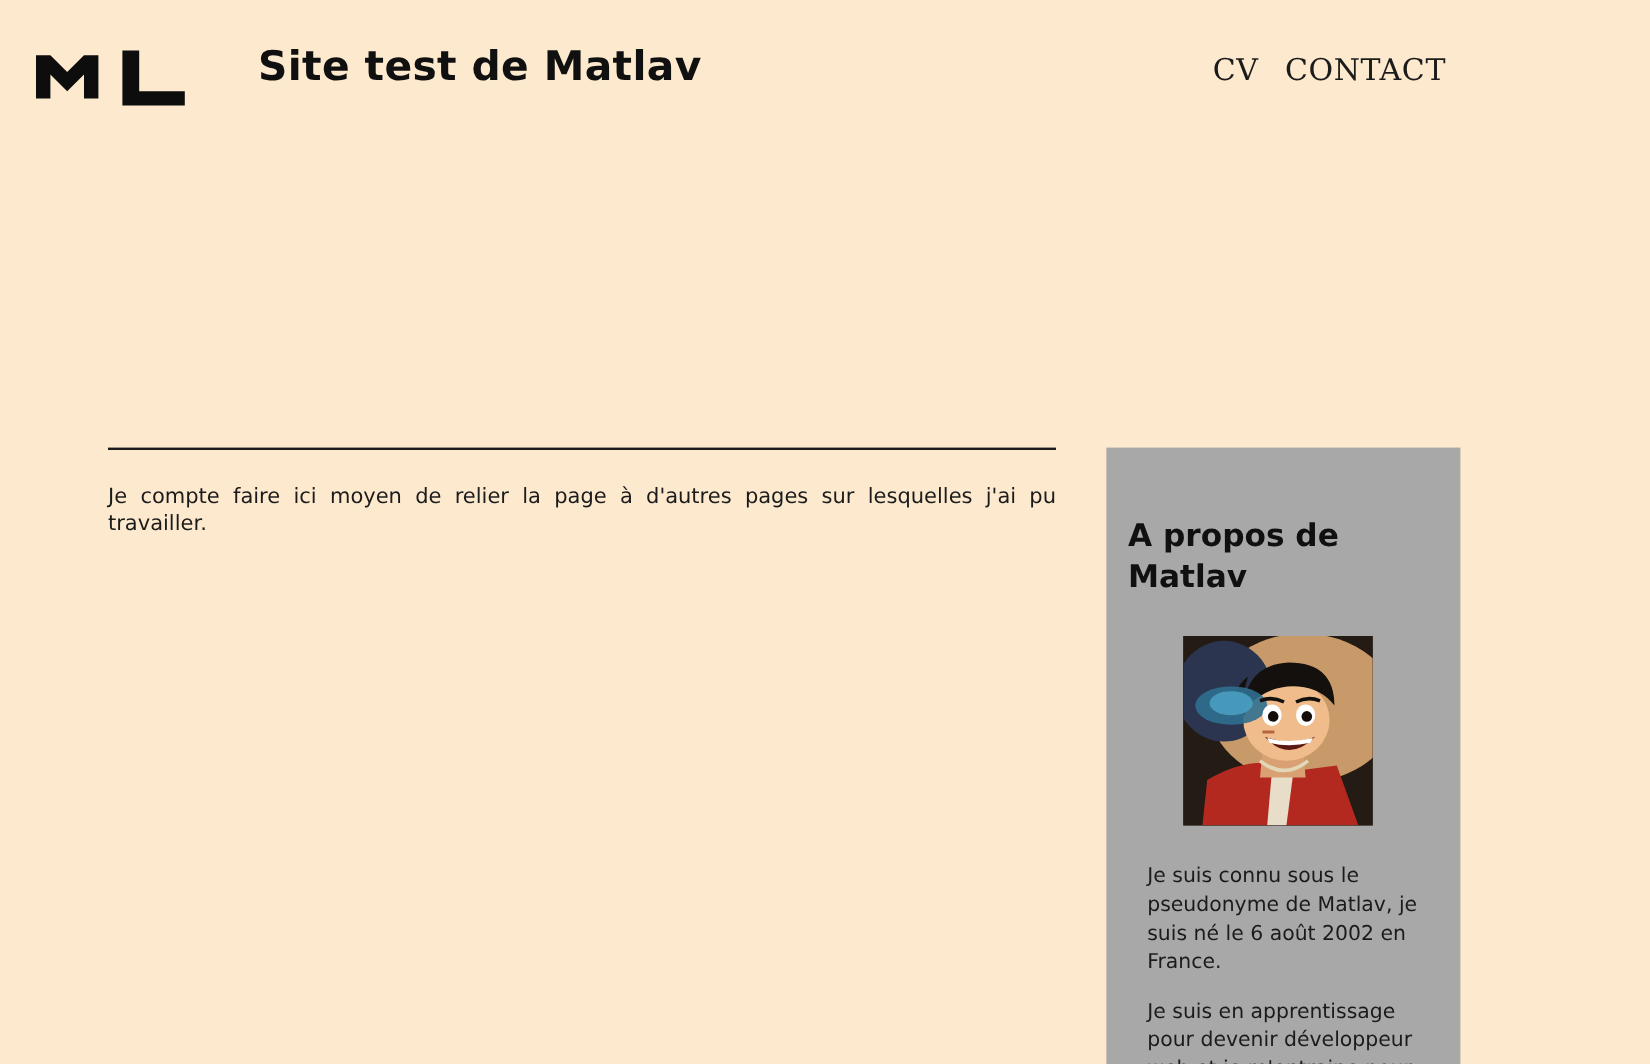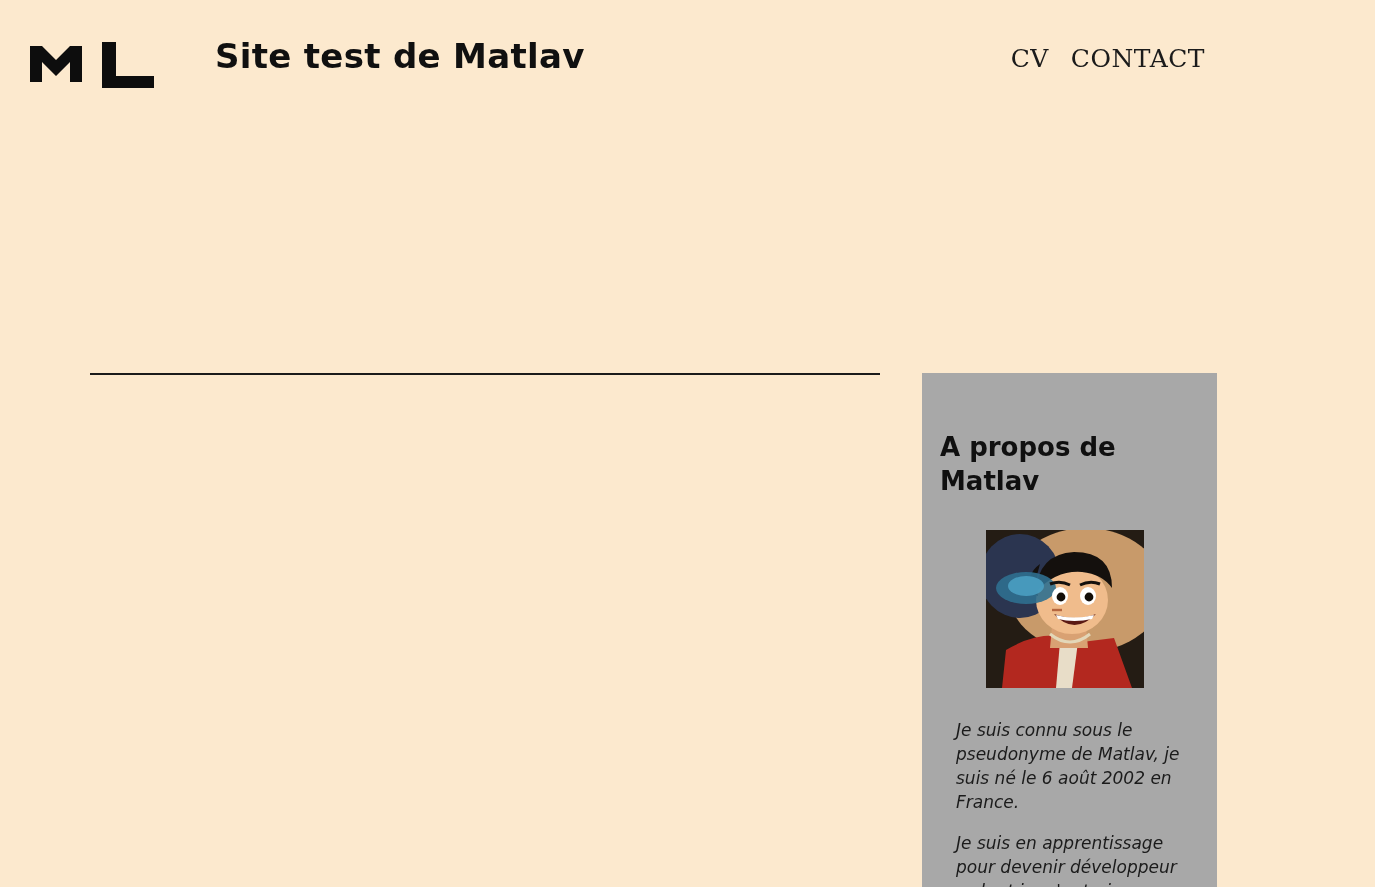--- a/index.html
+++ b/index.html
@@ -115,21 +115,21 @@
     position: relative;
   }
   .avatar svg { display: block; }
   .aside-text {
     margin: 30px 0 0 34px;
     width: 228px;
     font-size: 17px;
     line-height: 1.42;
     color: #1b1b1b;
   }
-  .aside-text p { margin: 0 0 17px 0; font-style: italic; }
+  .aside-text p { margin: 0 0 17px 0; }
   .aside-text p:last-child { margin-bottom: 0; }
 </style>
 </head>
 <body>
 
 <header class="site-header">
 
   <div class="logo">
     <svg viewBox="0 0 130 56" width="130" height="56" aria-hidden="true">
 
@@ -145,20 +145,21 @@
     <a class="nav-link" href="#">CV</a>
     <a class="nav-link" href="#">CONTACT</a>
   </nav>
 
 </header>
 
 <div class="content-wrap">
 
   <main class="main-col">
     <hr class="rule">
+    <p class="body-text">Je compte faire ici moyen de relier la page à d'autres pages sur lesquelles j'ai pu travailler.</p>
   </main>
 
   <aside class="aside">
     <h3 class="aside-title">A propos de Matlav</h3>
 
     <div class="avatar">
       <svg viewBox="0 0 158 158" width="158" height="158" aria-hidden="true">
         <defs>
           <clipPath id="avclip">
               <rect x="0" y="0" width="158" height="158"></rect>

